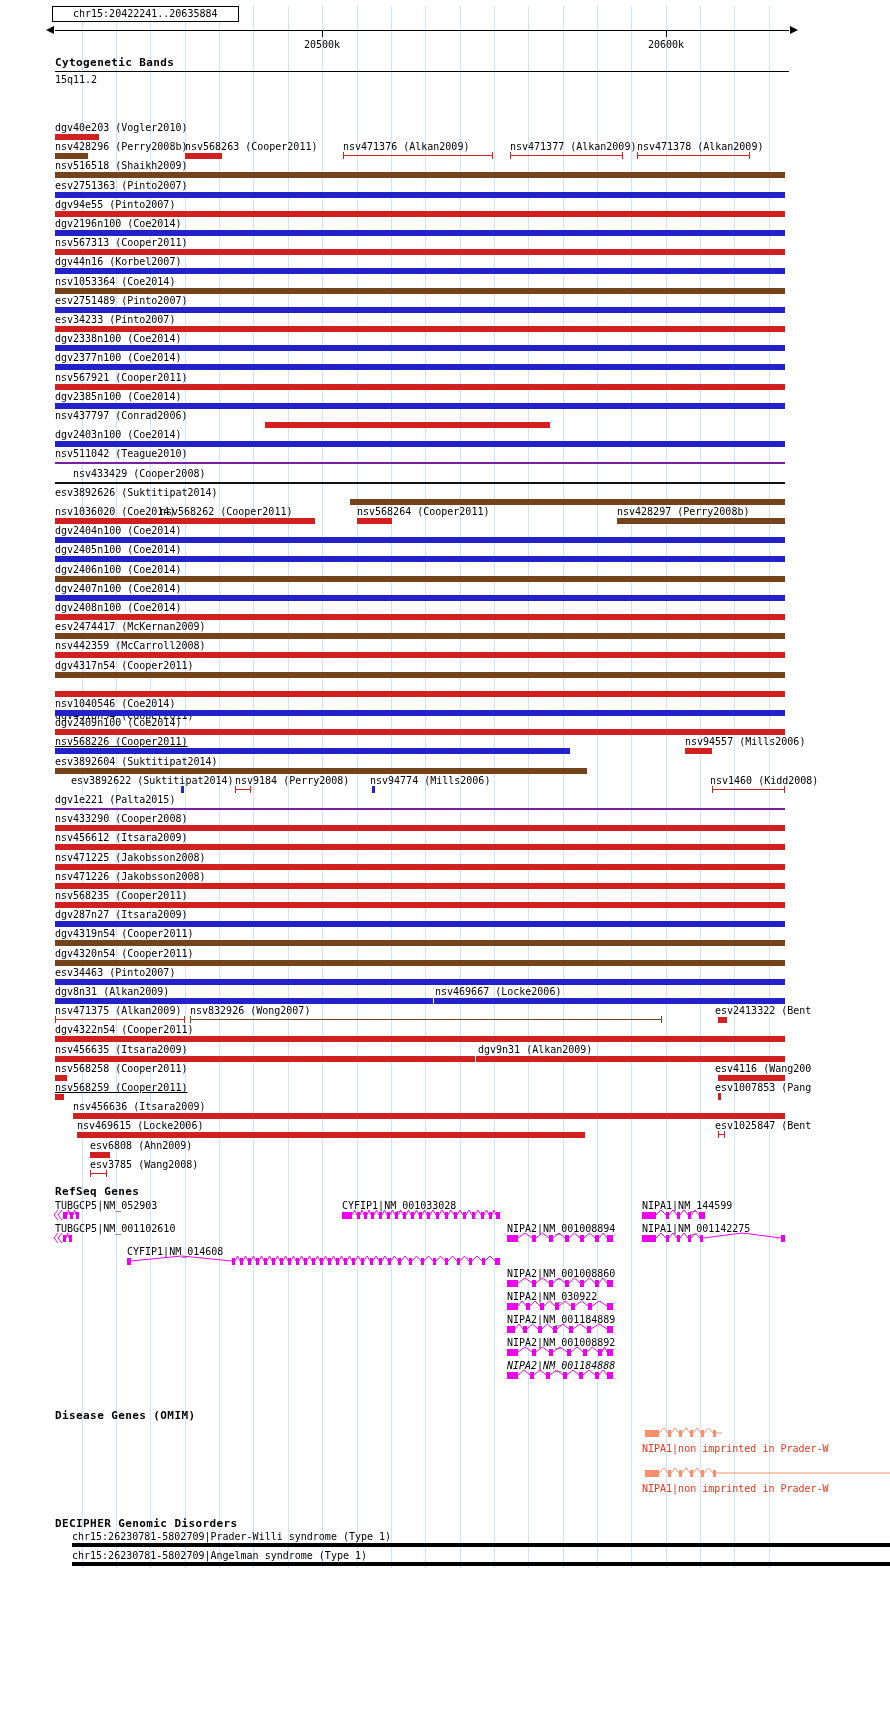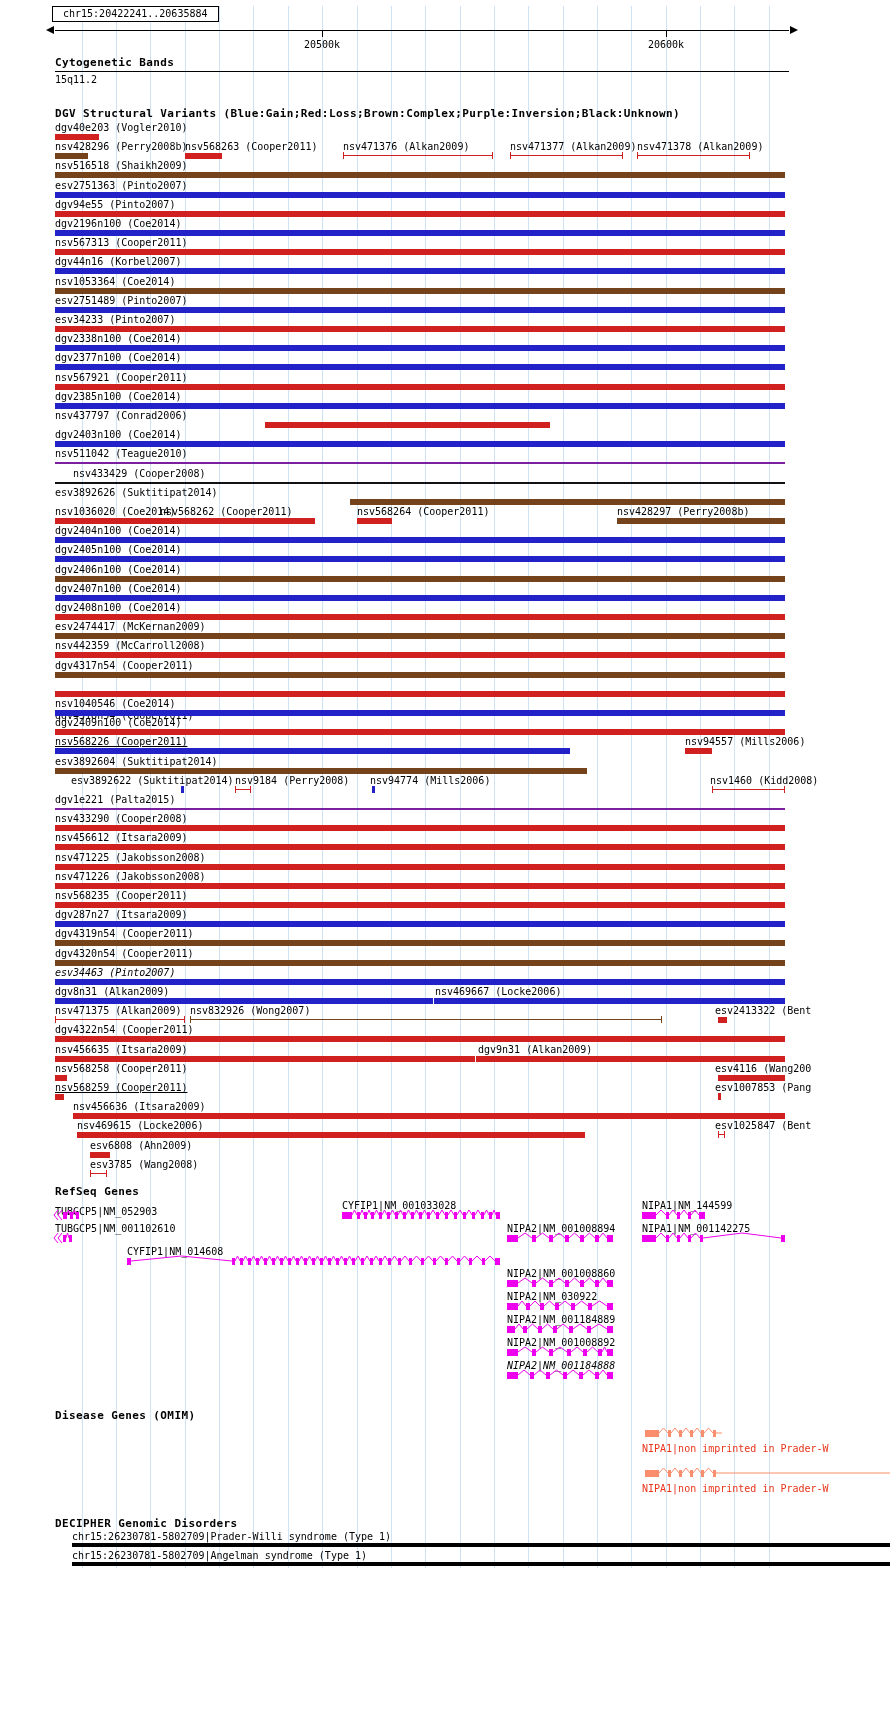--- a/index.html
+++ b/index.html
@@ -8,21 +8,21 @@
   #app *{box-sizing:border-box;}
   .grid{position:absolute;width:1px;background:#cfe3f4;}
   .hline{position:absolute;background:#000;height:1px;}
   .vtick{position:absolute;background:#000;width:1px;}
   .tick-label{position:absolute;font-size:10px;color:#000;text-align:center;white-space:nowrap;}
   .lbl{position:absolute;font-size:10px;line-height:11px;color:#000;white-space:nowrap;}
   .hdr{position:absolute;font-size:11px;line-height:12px;font-weight:bold;letter-spacing:.4px;color:#000;white-space:nowrap;}
   .feat{position:absolute;}
   .gene{position:absolute;overflow:visible;}
   .region-box{position:absolute;left:52px;top:6px;border:1px solid #000;background:#fff;
-              font-size:10px;line-height:12px;padding:1px 10px;color:#000;white-space:nowrap;}
+              font-size:10px;line-height:12px;padding:1px 20px;color:#000;white-space:nowrap;}
   .omim-lbl{color:#e93419;}
   .arrow{position:absolute;width:0;height:0;border-top:4px solid transparent;border-bottom:4px solid transparent;}
   .arrow.left{border-right:8px solid #000;}
   .arrow.right{border-left:8px solid #000;}
 </style>
 </head>
 <body>
 
 <div id="app">
     <div class="grid" style="left: 769px; top: 6px; width: 1px; height: 1562px; background: rgb(207, 227, 244);"></div>
@@ -42,21 +42,20 @@
     <div class="grid" style="left: 288px; top: 6px; width: 1px; height: 1562px; background: rgb(207, 227, 244);"></div>
     <div class="grid" style="left: 253px; top: 6px; width: 1px; height: 1562px; background: rgb(207, 227, 244);"></div>
     <div class="grid" style="left: 219px; top: 6px; width: 1px; height: 1562px; background: rgb(207, 227, 244);"></div>
     <div class="grid" style="left: 185px; top: 6px; width: 1px; height: 1562px; background: rgb(207, 227, 244);"></div>
     <div class="grid" style="left: 150px; top: 6px; width: 1px; height: 1562px; background: rgb(207, 227, 244);"></div>
     <div class="grid" style="left: 116px; top: 6px; width: 1px; height: 1562px; background: rgb(207, 227, 244);"></div>
     <div class="grid" style="left: 82px; top: 6px; width: 1px; height: 1562px; background: rgb(207, 227, 244);"></div>
   <div class="region-box">chr15:20422241..20635884</div>
   <div class="hdr" style="left:55px;top:57px">Cytogenetic Bands</div>
   <div class="lbl" style="left:55px;top:74px">15q11.2</div>
-  <div class="hdr" style="left:55px;top:108px">DGV Structural Variants (Blue:Gain;Red:Loss;Brown:Complex;Purple:Inversion;Black:Unknown)</div>
   <div class="hdr" style="left:55px;top:1186px">RefSeq Genes</div>
   <div class="hdr" style="left:55px;top:1410px">Disease Genes (OMIM)</div>
   <div class="hdr" style="left:55px;top:1518px">DECIPHER Genomic Disorders</div>
 <div class="hline" style="left: 55px; top: 30px; width: 734px; height: 1px;"></div>
     <div class="arrow left" style="left: 46px; top: 26px;"></div>
     <div class="arrow right" style="left: 790px; top: 26px;"></div>
     <div class="vtick" style="left: 322px; top: 30px; width: 1px; height: 7px;"></div>
     <div class="tick-label" style="left: 292px; top: 39px; width: 60px;">20500k</div>
     <div class="vtick" style="left: 666px; top: 30px; width: 1px; height: 7px;"></div>
     <div class="tick-label" style="left: 636px; top: 39px; width: 60px;">20600k</div>
@@ -173,21 +172,21 @@
     <div class="lbl" style="left: 55px; top: 871px;">nsv471226 (Jakobsson2008)</div>
     <div class="feat" style="left: 55px; top: 883px; width: 730px; height: 6px; background: rgb(208, 32, 32);"></div>
     <div class="lbl" style="left: 55px; top: 890px;">nsv568235 (Cooper2011)</div>
     <div class="feat" style="left: 55px; top: 902px; width: 730px; height: 6px; background: rgb(208, 32, 32);"></div>
     <div class="lbl" style="left: 55px; top: 909px;">dgv287n27 (Itsara2009)</div>
     <div class="feat" style="left: 55px; top: 921px; width: 730px; height: 6px; background: rgb(34, 34, 200);"></div>
     <div class="lbl" style="left: 55px; top: 928px;">dgv4319n54 (Cooper2011)</div>
     <div class="feat" style="left: 55px; top: 940px; width: 730px; height: 6px; background: rgb(116, 67, 28);"></div>
     <div class="lbl" style="left: 55px; top: 948px;">dgv4320n54 (Cooper2011)</div>
     <div class="feat" style="left: 55px; top: 960px; width: 730px; height: 6px; background: rgb(116, 67, 28);"></div>
-    <div class="lbl" style="left: 55px; top: 967px; font-style: italic;">esv34463 (Pinto2007)</div>
+    <div class="lbl" style="left: 55px; top: 967px;">esv34463 (Pinto2007)</div>
     <div class="feat" style="left: 55px; top: 979px; width: 730px; height: 6px; background: rgb(34, 34, 200);"></div>
     <div class="lbl" style="left: 55px; top: 986px;">dgv8n31 (Alkan2009)</div>
     <div class="feat" style="left: 55px; top: 998px; width: 378px; height: 6px; background: rgb(34, 34, 200);"></div>
     <div class="lbl" style="left: 435px; top: 986px;">nsv469667 (Locke2006)</div>
     <div class="feat" style="left: 434px; top: 998px; width: 351px; height: 6px; background: rgb(34, 34, 200);"></div>
     <div class="lbl" style="left: 55px; top: 1005px;">nsv471375 (Alkan2009)</div>
     <div class="feat" style="left: 55px; top: 1019px; width: 130px; height: 1px; background: rgb(208, 32, 32);"></div>
     <div class="feat" style="left: 55px; top: 1016px; width: 1px; height: 7px; background: rgb(208, 32, 32);"></div>
     <div class="feat" style="left: 184px; top: 1016px; width: 1px; height: 7px; background: rgb(208, 32, 32);"></div>
     <div class="lbl" style="left: 190px; top: 1005px;">nsv832926 (Wong2007)</div>
@@ -217,21 +216,21 @@
     <div class="lbl" style="left: 715px; top: 1120px;">esv1025847 (Bent</div>
     <div class="feat" style="left: 718px; top: 1134px; width: 7px; height: 1px; background: rgb(208, 32, 32);"></div>
     <div class="feat" style="left: 718px; top: 1131px; width: 1px; height: 7px; background: rgb(208, 32, 32);"></div>
     <div class="feat" style="left: 724px; top: 1131px; width: 1px; height: 7px; background: rgb(208, 32, 32);"></div>
     <div class="lbl" style="left: 90px; top: 1140px;">esv6808 (Ahn2009)</div>
     <div class="feat" style="left: 90px; top: 1152px; width: 20px; height: 6px; background: rgb(208, 32, 32);"></div>
     <div class="lbl" style="left: 90px; top: 1159px;">esv3785 (Wang2008)</div>
     <div class="feat" style="left: 90px; top: 1173px; width: 17px; height: 1px; background: rgb(208, 32, 32);"></div>
     <div class="feat" style="left: 90px; top: 1170px; width: 1px; height: 7px; background: rgb(208, 32, 32);"></div>
     <div class="feat" style="left: 106px; top: 1170px; width: 1px; height: 7px; background: rgb(208, 32, 32);"></div>
-    <div class="lbl" style="left: 55px; top: 1200px; margin-top: 6px;">TUBGCP5|NM_052903</div>
+    <div class="lbl" style="left: 55px; top: 1200px;">TUBGCP5|NM_052903</div>
     <svg width="30" height="12" class="gene" style="left: 53px; top: 1210px;">
       <rect x="10" y="2" width="4" height="7" fill="#ee00ee"></rect>
       <polyline points="14,5 15.5,0 17,5" fill="none" stroke="#ee00ee"></polyline>
       <rect x="17" y="2" width="3" height="7" fill="#ee00ee"></rect>
       <polyline points="20,5 21.5,0 23,5" fill="none" stroke="#ee00ee"></polyline>
       <rect x="23" y="2" width="3" height="7" fill="#ee00ee"></rect>
       <polyline points="5,0 1,5 5,10" fill="none" stroke="#ee00ee"></polyline>
       <polyline points="9,0 5,5 9,10" fill="none" stroke="#ee00ee"></polyline>
     </svg>
     <div class="lbl" style="left: 342px; top: 1200px;">CYFIP1|NM_001033028</div>

